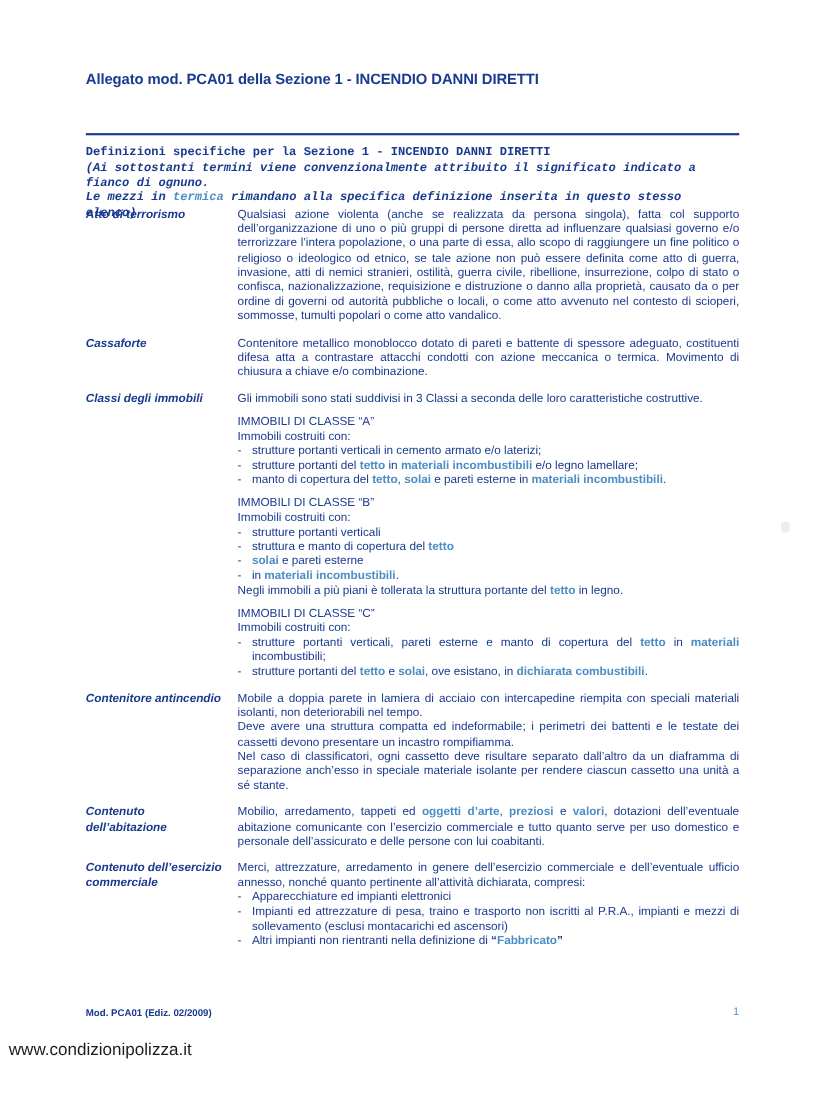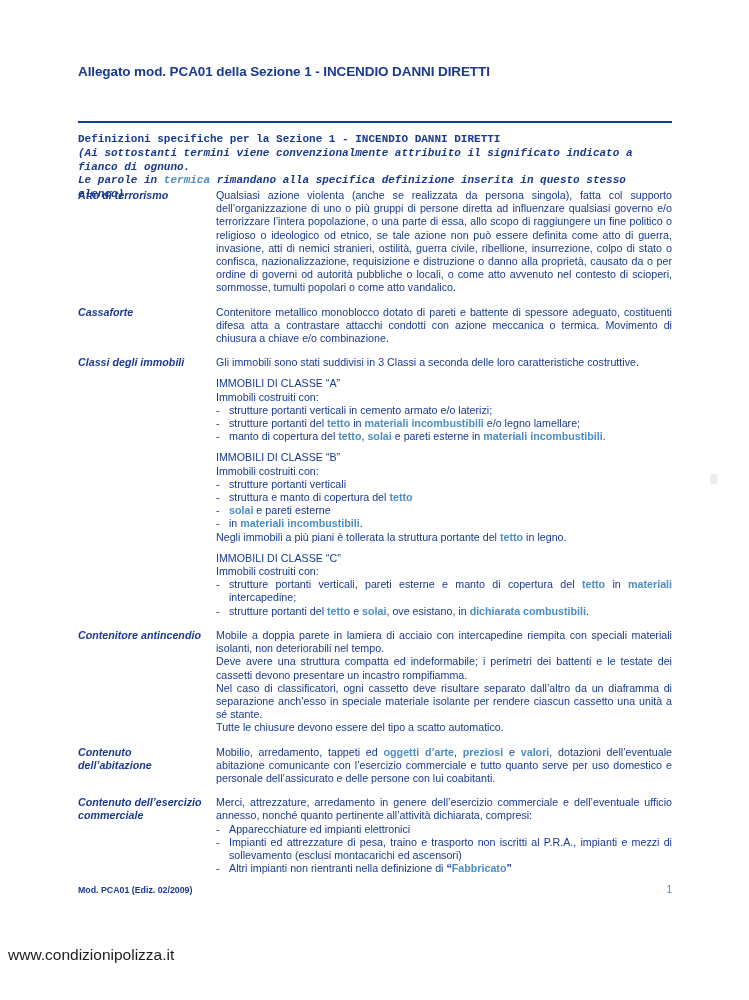--- a/index.html
+++ b/index.html
@@ -41,21 +41,21 @@
     margin:0;font-size:10.7px;line-height:13.2px;text-align:justify;
   }
   .bullet{
     position:relative;padding-left:13px;
     font-size:10.7px;line-height:13.2px;text-align:justify;
   }
   .dash{position:absolute;left:0;top:0;}
   .c-azure{color:var(--azure);font-weight:bold;}
   .c-inkbold{font-weight:bold;}
   .footer{
-    position:absolute;left:78px;top:884px;width:594px;
+    position:absolute;left:78px;top:915px;width:594px;
     display:flex;justify-content:space-between;align-items:flex-end;
   }
   .footer-code{font-size:8.8px;font-weight:bold;color:var(--ink);}
   .footer-page{font-size:10px;color:var(--azure);}
   .watermark{
     position:absolute;left:8px;top:946px;
     font-size:15.5px;color:var(--wm);font-weight:normal;
   }
   .scan-smudge{
     position:absolute;left:710px;top:474px;width:8px;height:10px;
@@ -67,21 +67,21 @@
 
 <div class="page">
 
   <h1 class="title">Allegato mod. PCA01 della Sezione 1 - INCENDIO DANNI DIRETTI</h1>
 
   <div class="rule"></div>
 
   <div class="intro">
     <p class="intro-heading">Definizioni specifiche per la Sezione 1 - INCENDIO DANNI DIRETTI</p>
     <p class="intro-note">(Ai sottostanti termini viene convenzionalmente attribuito il significato indicato a fianco di ognuno.</p>
-    <p class="intro-note"><span>Le parole in </span><span class="c-azure">termica</span><span> rimandano alla specifica definizione inserita in questo stesso elenco)</span></p>
+    <p class="intro-note"><span>Le mezzi in </span><span class="c-azure">termica</span><span> rimandano alla specifica definizione inserita in questo stesso elenco)</span></p>
   </div>
 
   <div class="defs" id="definitions">
       <div class="def-row">
         <div class="term">Atto di terrorismo</div>
         <div class="def-body">
           <div class="block">
             <p class="para"><span>Qualsiasi azione violenta (anche se realizzata da persona singola), fatta col supporto dell’organizzazione di uno o più gruppi di persone diretta ad influenzare qualsiasi governo e/o terrorizzare l’intera popolazione, o una parte di essa, allo scopo di raggiungere un fine politico o religioso o ideologico od etnico, se tale azione non può essere definita come atto di guerra, invasione, atti di nemici stranieri, ostilità, guerra civile, ribellione, insurrezione, colpo di stato o confisca, nazionalizzazione, requisizione e distruzione o danno alla proprietà, causato da o per ordine di governi od autorità pubbliche o locali, o come atto avvenuto nel contesto di scioperi, sommosse, tumulti popolari o come atto vandalico.</span></p>
           </div>
         </div>
@@ -112,33 +112,32 @@
             <p class="para"><span>Immobili costruiti con:</span></p>
             <div class="bullet"><span class="dash">-</span><span>strutture portanti verticali</span></div>
             <div class="bullet"><span class="dash">-</span><span>struttura e manto di copertura del </span><span class="c-azure">tetto</span></div>
             <div class="bullet"><span class="dash">-</span><span class="c-azure">solai</span><span> e pareti esterne</span></div>
             <div class="bullet"><span class="dash">-</span><span>in </span><span class="c-azure">materiali incombustibili</span><span>.</span></div>
             <p class="para"><span>Negli immobili a più piani è tollerata la struttura portante del </span><span class="c-azure">tetto</span><span> in legno.</span></p>
           </div>
           <div class="block">
             <div class="class-heading">IMMOBILI DI CLASSE “C”</div>
             <p class="para"><span>Immobili costruiti con:</span></p>
-            <div class="bullet"><span class="dash">-</span><span>strutture portanti verticali, pareti esterne e manto di copertura del </span><span class="c-azure">tetto</span><span> in </span><span class="c-azure">materiali</span><span> intercapedine;</span></div>
+            <div class="bullet"><span class="dash">-</span><span>strutture portanti verticali, pareti esterne e manto di copertura del </span><span class="c-azure">tetto</span><span> in </span><span class="c-azure">materiali</span><span> incombustibili;</span></div>
             <div class="bullet"><span class="dash">-</span><span>strutture portanti del </span><span class="c-azure">tetto</span><span> e </span><span class="c-azure">solai</span><span>, ove esistano, in </span><span class="c-azure">dichiarata combustibili</span><span>.</span></div>
           </div>
         </div>
       </div>
       <div class="def-row">
         <div class="term">Contenitore antincendio</div>
         <div class="def-body">
           <div class="block">
             <p class="para"><span>Mobile a doppia parete in lamiera di acciaio con intercapedine riempita con speciali materiali isolanti, non deteriorabili nel tempo.</span></p>
             <p class="para"><span>Deve avere una struttura compatta ed indeformabile; i perimetri dei battenti e le testate dei cassetti devono presentare un incastro rompifiamma.</span></p>
             <p class="para"><span>Nel caso di classificatori, ogni cassetto deve risultare separato dall’altro da un diaframma di separazione anch’esso in speciale materiale isolante per rendere ciascun cassetto una unità a sé stante.</span></p>
-            <p class="para"><span>Tutte le chiusure devono essere del tipo a scatto automatico.</span></p>
           </div>
         </div>
       </div>
       <div class="def-row">
         <div class="term">Contenuto dell’abitazione</div>
         <div class="def-body">
           <div class="block">
             <p class="para"><span>Mobilio, arredamento, tappeti ed </span><span class="c-azure">oggetti d’arte</span><span>, </span><span class="c-azure">preziosi</span><span> e </span><span class="c-azure">valori</span><span>, dotazioni dell’eventuale abitazione comunicante con l’esercizio commerciale e tutto quanto serve per uso domestico e personale dell’assicurato e delle persone con lui coabitanti.</span></p>
           </div>
         </div>

